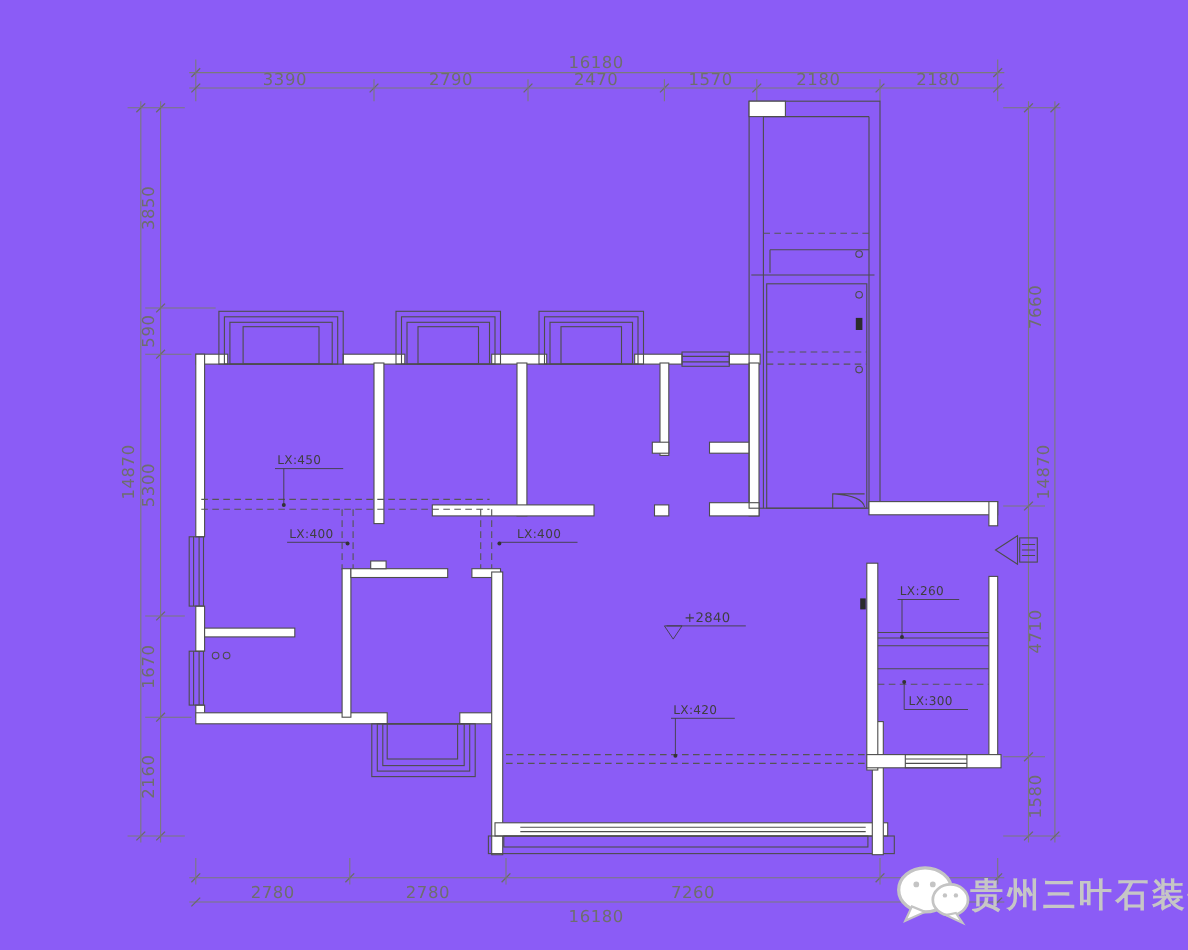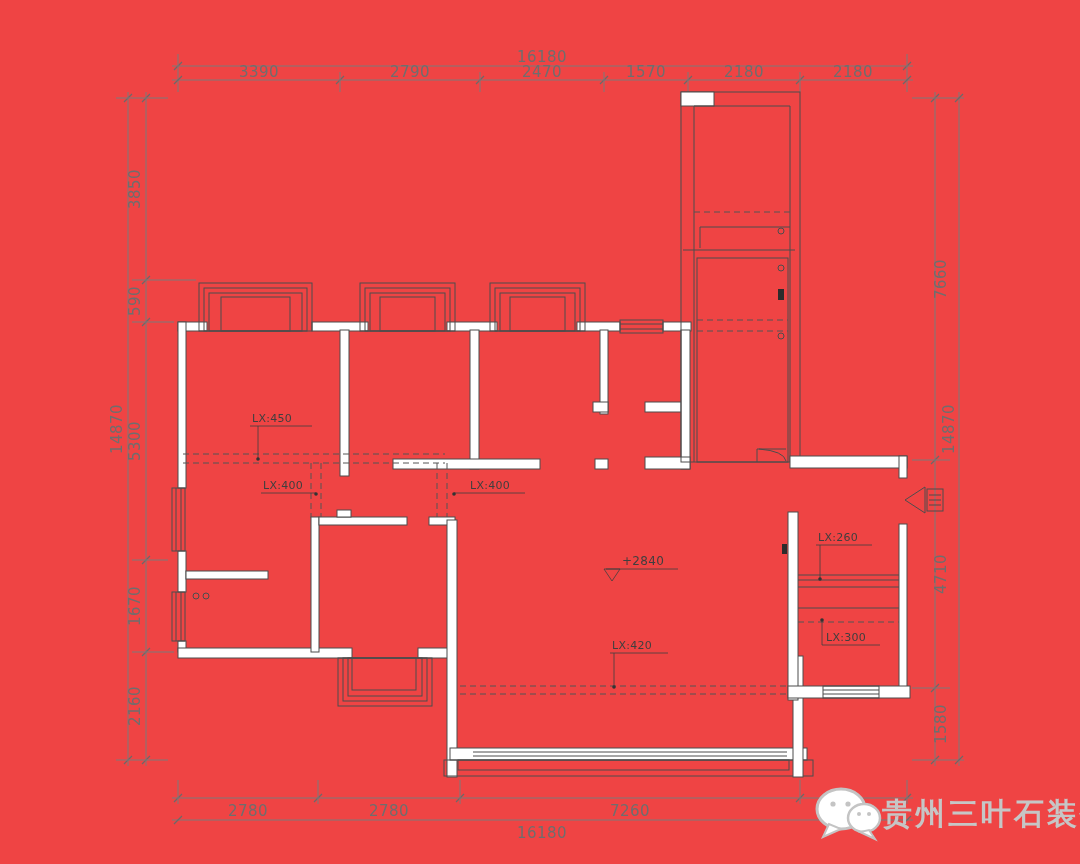--- a/index.html
+++ b/index.html
@@ -1,16 +1,16 @@
 <!DOCTYPE html>
 <html><head>
 <meta charset="utf-8">
 <style>
   html,body{margin:0;padding:0;background:#fff;}
-  .stage{position:relative;width:1080px;height:864px;background:#ef4444;overflow:hidden;
+  .stage{position:relative;width:1080px;height:864px;background:#8b5cf6;overflow:hidden;
          font-family:"DejaVu Sans",sans-serif;}
   svg text{font-family:"DejaVu Sans",sans-serif;}
   .dimtxt{font-size:15px;fill:#6e6e6e;letter-spacing:.5px;}
   .anntxt{font-size:11px;fill:#3f3f3f;letter-spacing:.3px;}
   .wmtxt{font-size:30px;font-weight:bold;fill:#c6c6c6;letter-spacing:3px;}
   .w{fill:#ffffff;stroke:#4d4d4d;stroke-width:1;}
   .o{fill:none;stroke:#4d4d4d;stroke-width:1;}
   .l{stroke:#4d4d4d;stroke-width:1;fill:none;}
   .d{stroke:#555555;stroke-width:1;fill:none;stroke-dasharray:6 4;}
   .dim{stroke:#7a7a7a;stroke-width:1;fill:none;}

